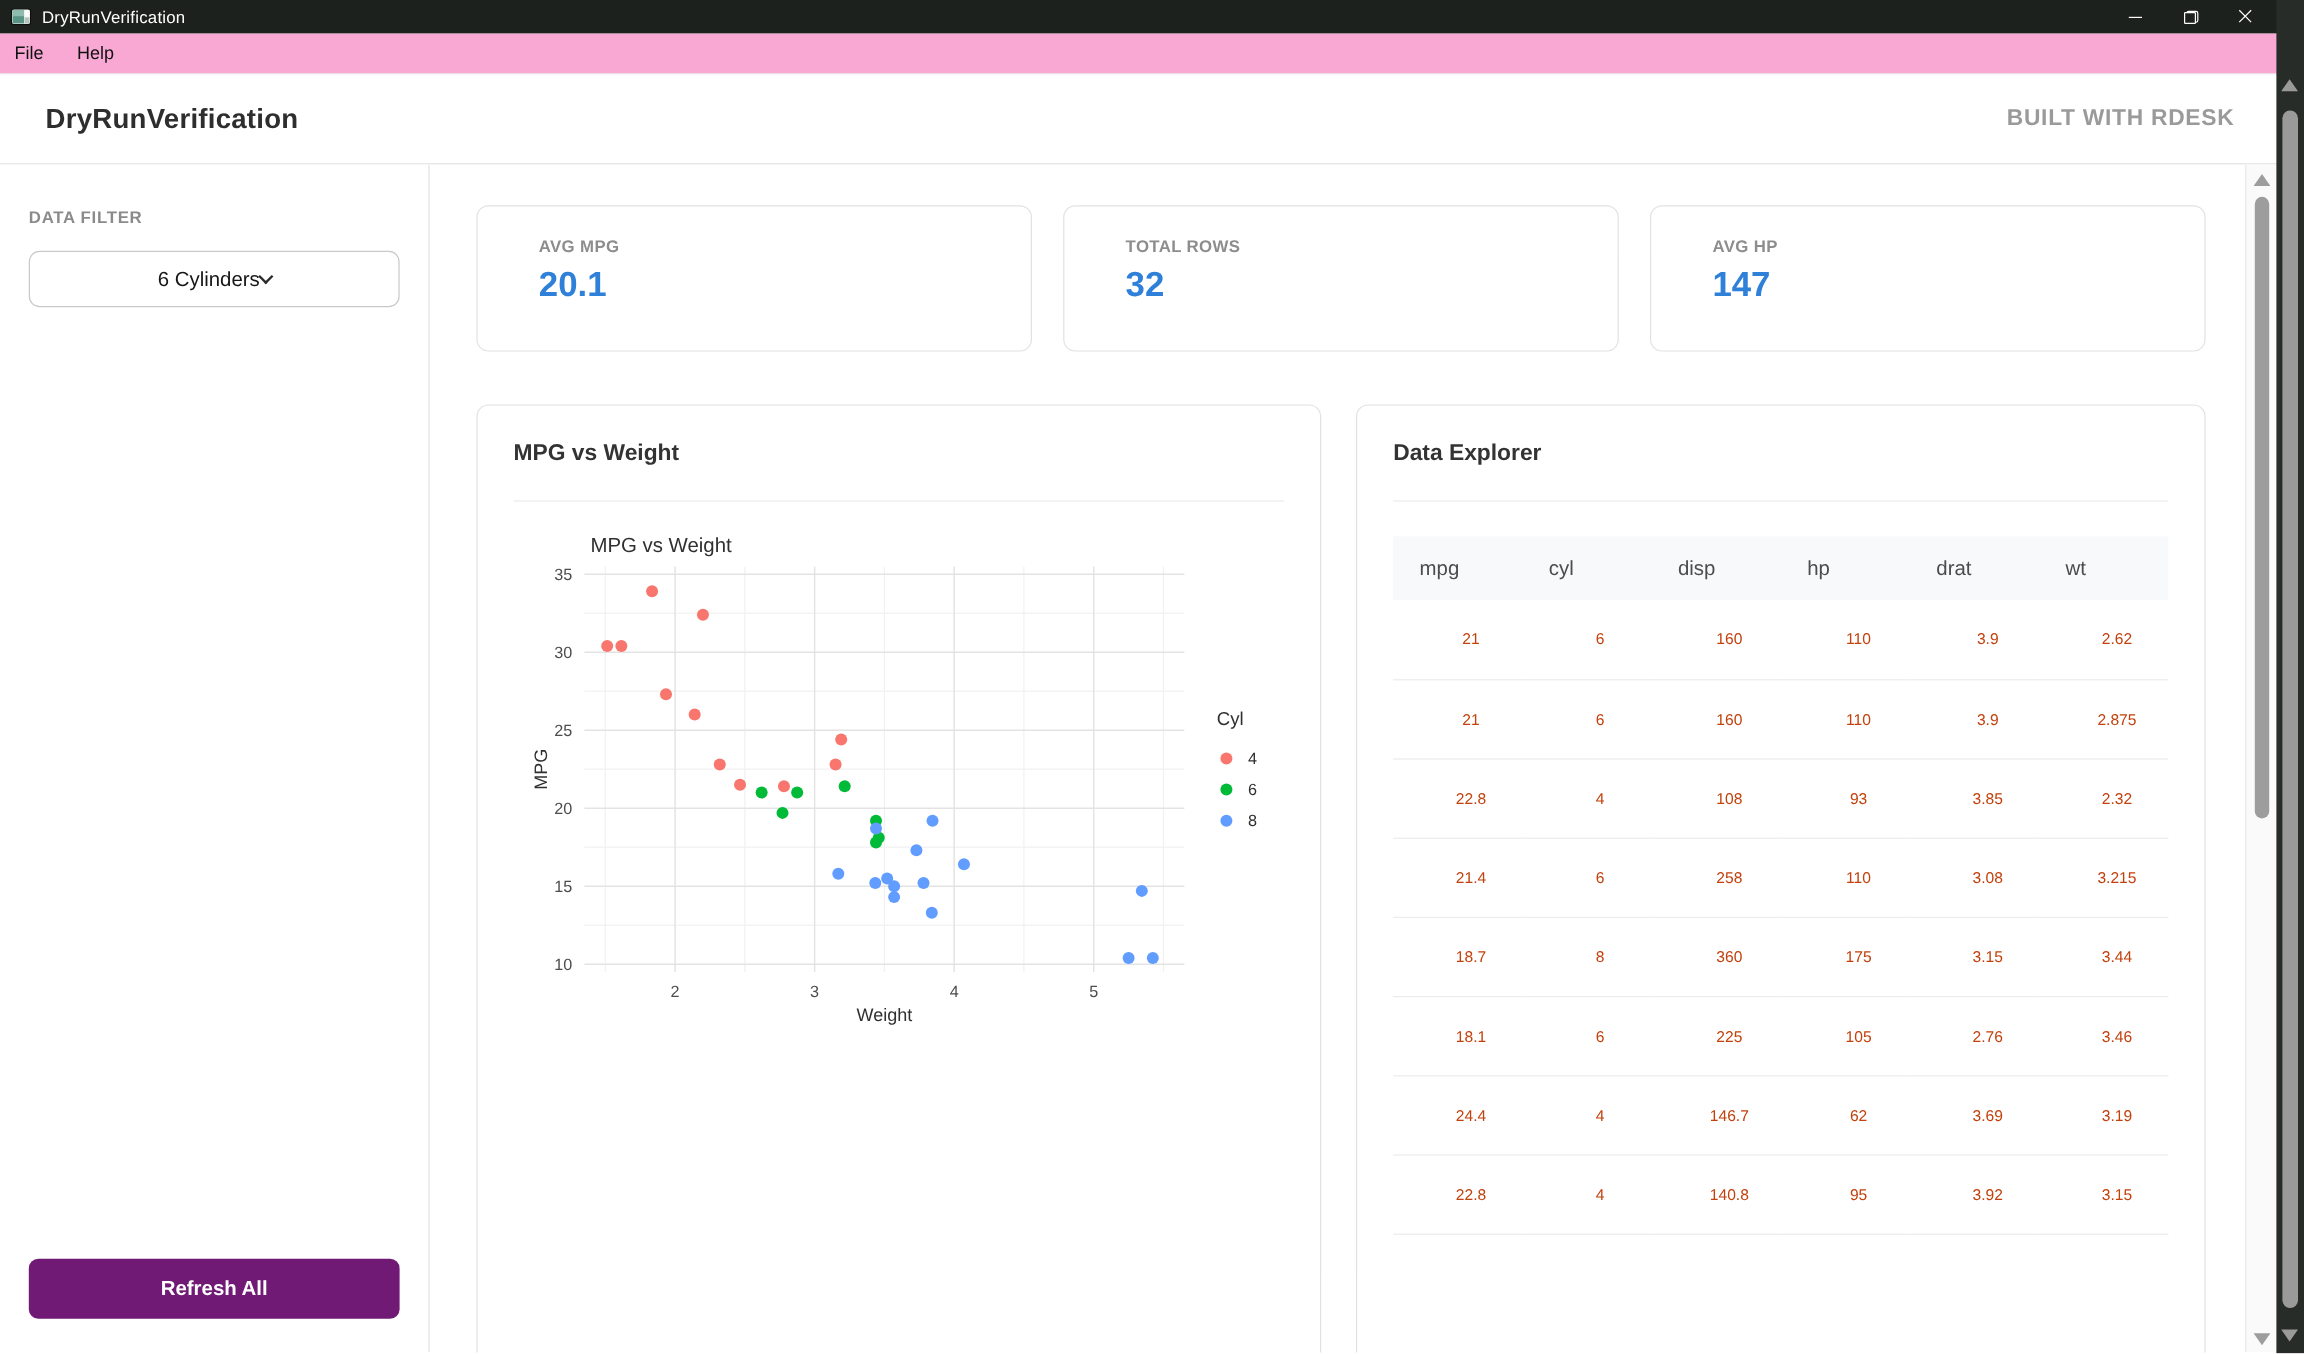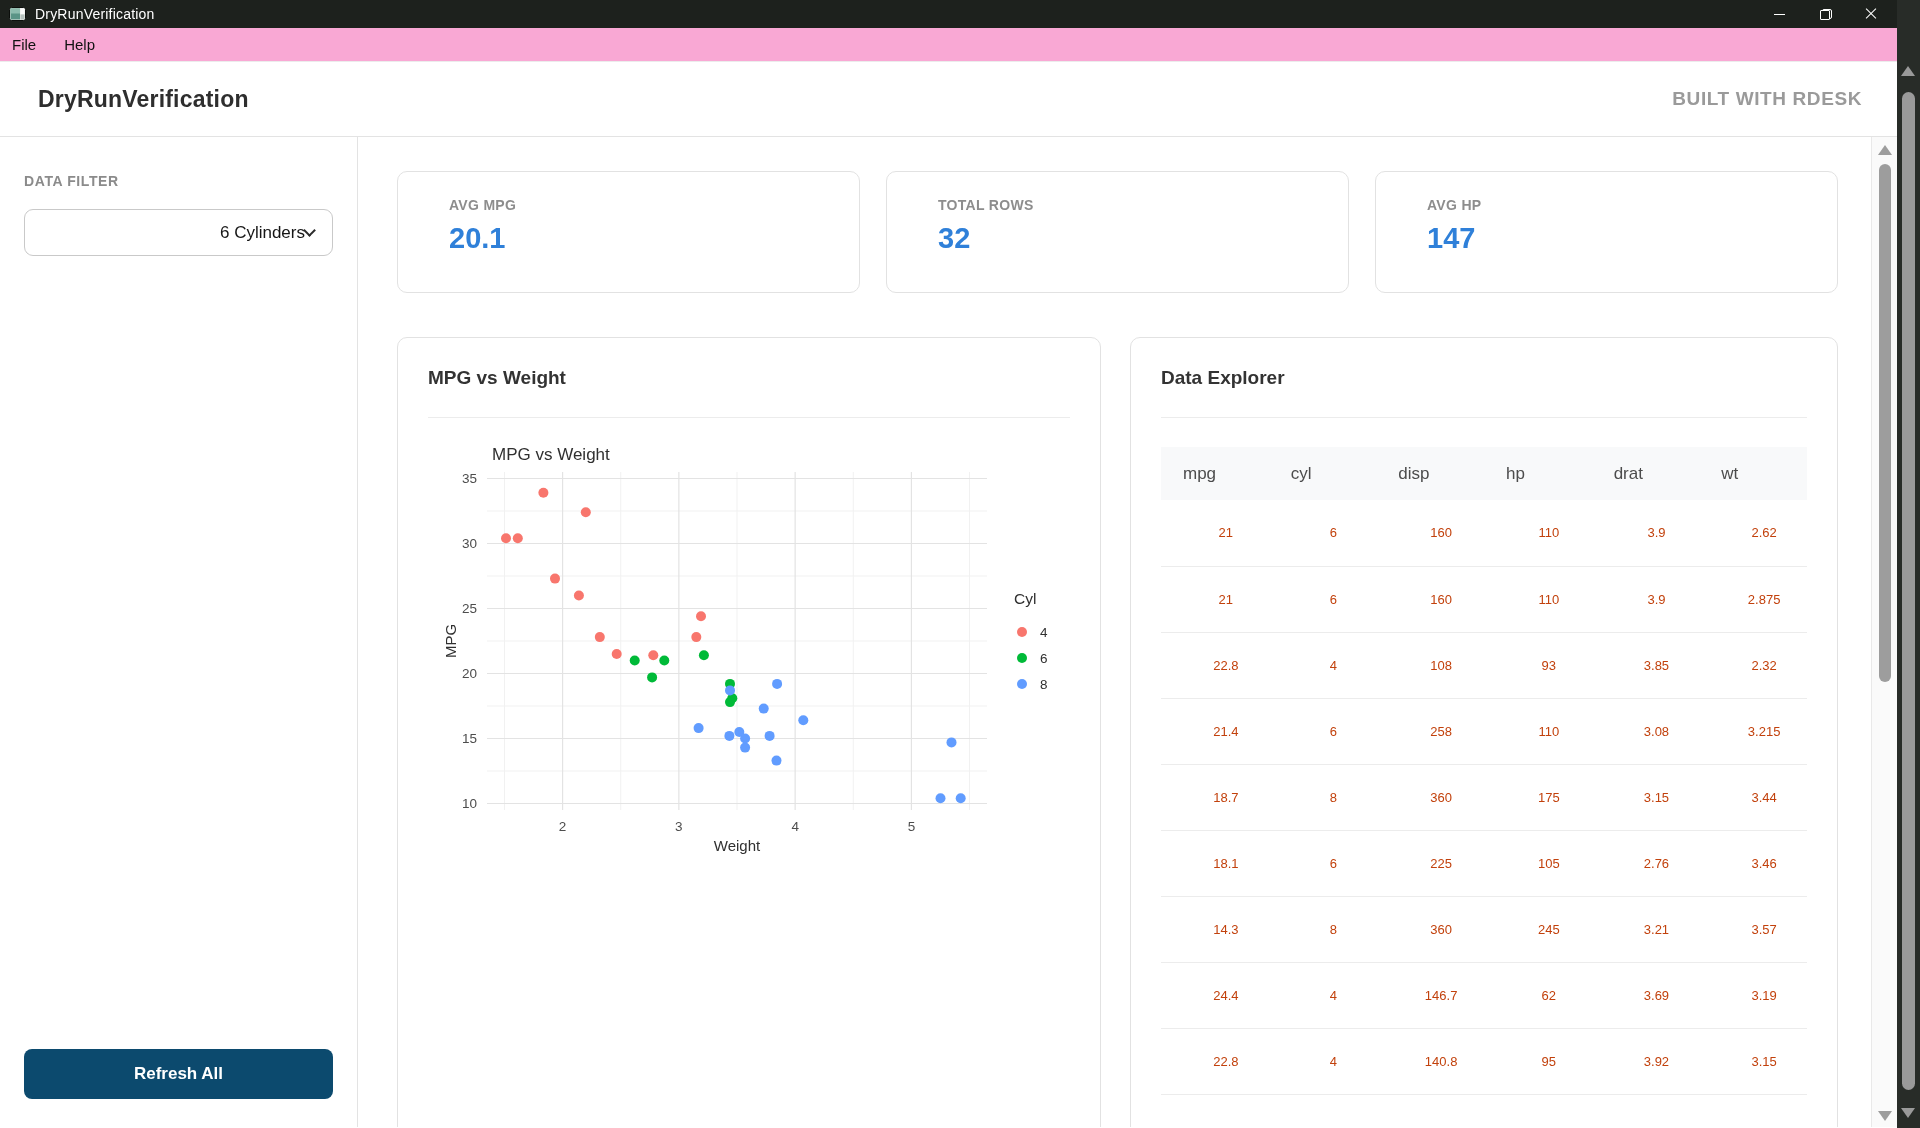--- a/index.html
+++ b/index.html
@@ -29,23 +29,23 @@
 
   
   .appheader { height: 75px; display: flex; align-items: center; padding: 0 58px 0 38px; border-bottom: 1px solid #e3e3e3; background: #fff; }
   .appheader-title { font-size: 23px; font-weight: 700; color: #2e2e2e; letter-spacing: .2px; }
   .appheader-badge { margin-left: auto; font-size: 19px; font-weight: 700; color: #9a9a9a; letter-spacing: .6px; }
 
   
   .bodywrap { position: relative; display: flex; height: 990px; overflow: hidden; }
   .sidebar { position: relative; width: 358px; flex: 0 0 auto; border-right: 1px solid #e3e3e3; padding: 36px 24px 0 24px; background: #fff; }
   .filter-label { font-size: 14px; font-weight: 700; color: #8b8b8b; letter-spacing: .6px; }
-  .filter-select { margin-top: 20px; height: 47px; border: 1px solid #c9c9c9; border-radius: 9px; display: flex; align-items: center; padding: 0 18px; font-size: 17px; color: #161616; cursor: pointer; background: #fff; width: 100%; font-family: inherit; justify-content: flex-end; }
+  .filter-select { margin-top: 20px; height: 47px; border: 1px solid #c9c9c9; border-radius: 9px; display: flex; align-items: center; padding: 0 18px; font-size: 17px; color: #161616; cursor: pointer; background: #fff; width: 100%; font-family: inherit; justify-content: center; }
   .chevron-down { width: 9px; height: 9px; border-right: 2px solid #2b2b2b; border-bottom: 2px solid #2b2b2b; transform: rotate(45deg); margin-top: -5px; }
-  .refresh-btn { position: absolute; left: 24px; right: 24px; bottom: 28px; height: 50px; background: #0c4a6e; border: none; border-radius: 8px; color: #fff; font-size: 17px; font-weight: 700; cursor: pointer; font-family: inherit; }
+  .refresh-btn { position: absolute; left: 24px; right: 24px; bottom: 28px; height: 50px; background: #701a75; border: none; border-radius: 8px; color: #fff; font-size: 17px; font-weight: 700; cursor: pointer; font-family: inherit; }
 
   .main { flex: 1; padding: 34px 82px 0 39px; overflow: hidden; }
 
   
   .stat-row { display: flex; gap: 26px; margin-bottom: 44px; }
   .stat-card { flex: 1; height: 122px; background: #fff; border: 1px solid #e2e2e2; border-radius: 10px; padding: 25px 51px; }
   .stat-label { font-size: 14px; font-weight: 600; color: #8d8d8d; letter-spacing: .3px; }
   .stat-value { font-size: 29px; font-weight: 700; color: #2f80d9; margin-top: 9px; }
 
   
@@ -287,28 +287,20 @@
                 </tr>
                 <tr>
                   <td>18.1</td>
                   <td>6</td>
                   <td>225</td>
                   <td>105</td>
                   <td>2.76</td>
                   <td>3.46</td>
                 </tr>
                 <tr>
-                  <td>14.3</td>
-                  <td>8</td>
-                  <td>360</td>
-                  <td>245</td>
-                  <td>3.21</td>
-                  <td>3.57</td>
-                </tr>
-                <tr>
                   <td>24.4</td>
                   <td>4</td>
                   <td>146.7</td>
                   <td>62</td>
                   <td>3.69</td>
                   <td>3.19</td>
                 </tr>
                 <tr>
                   <td>22.8</td>
                   <td>4</td>

